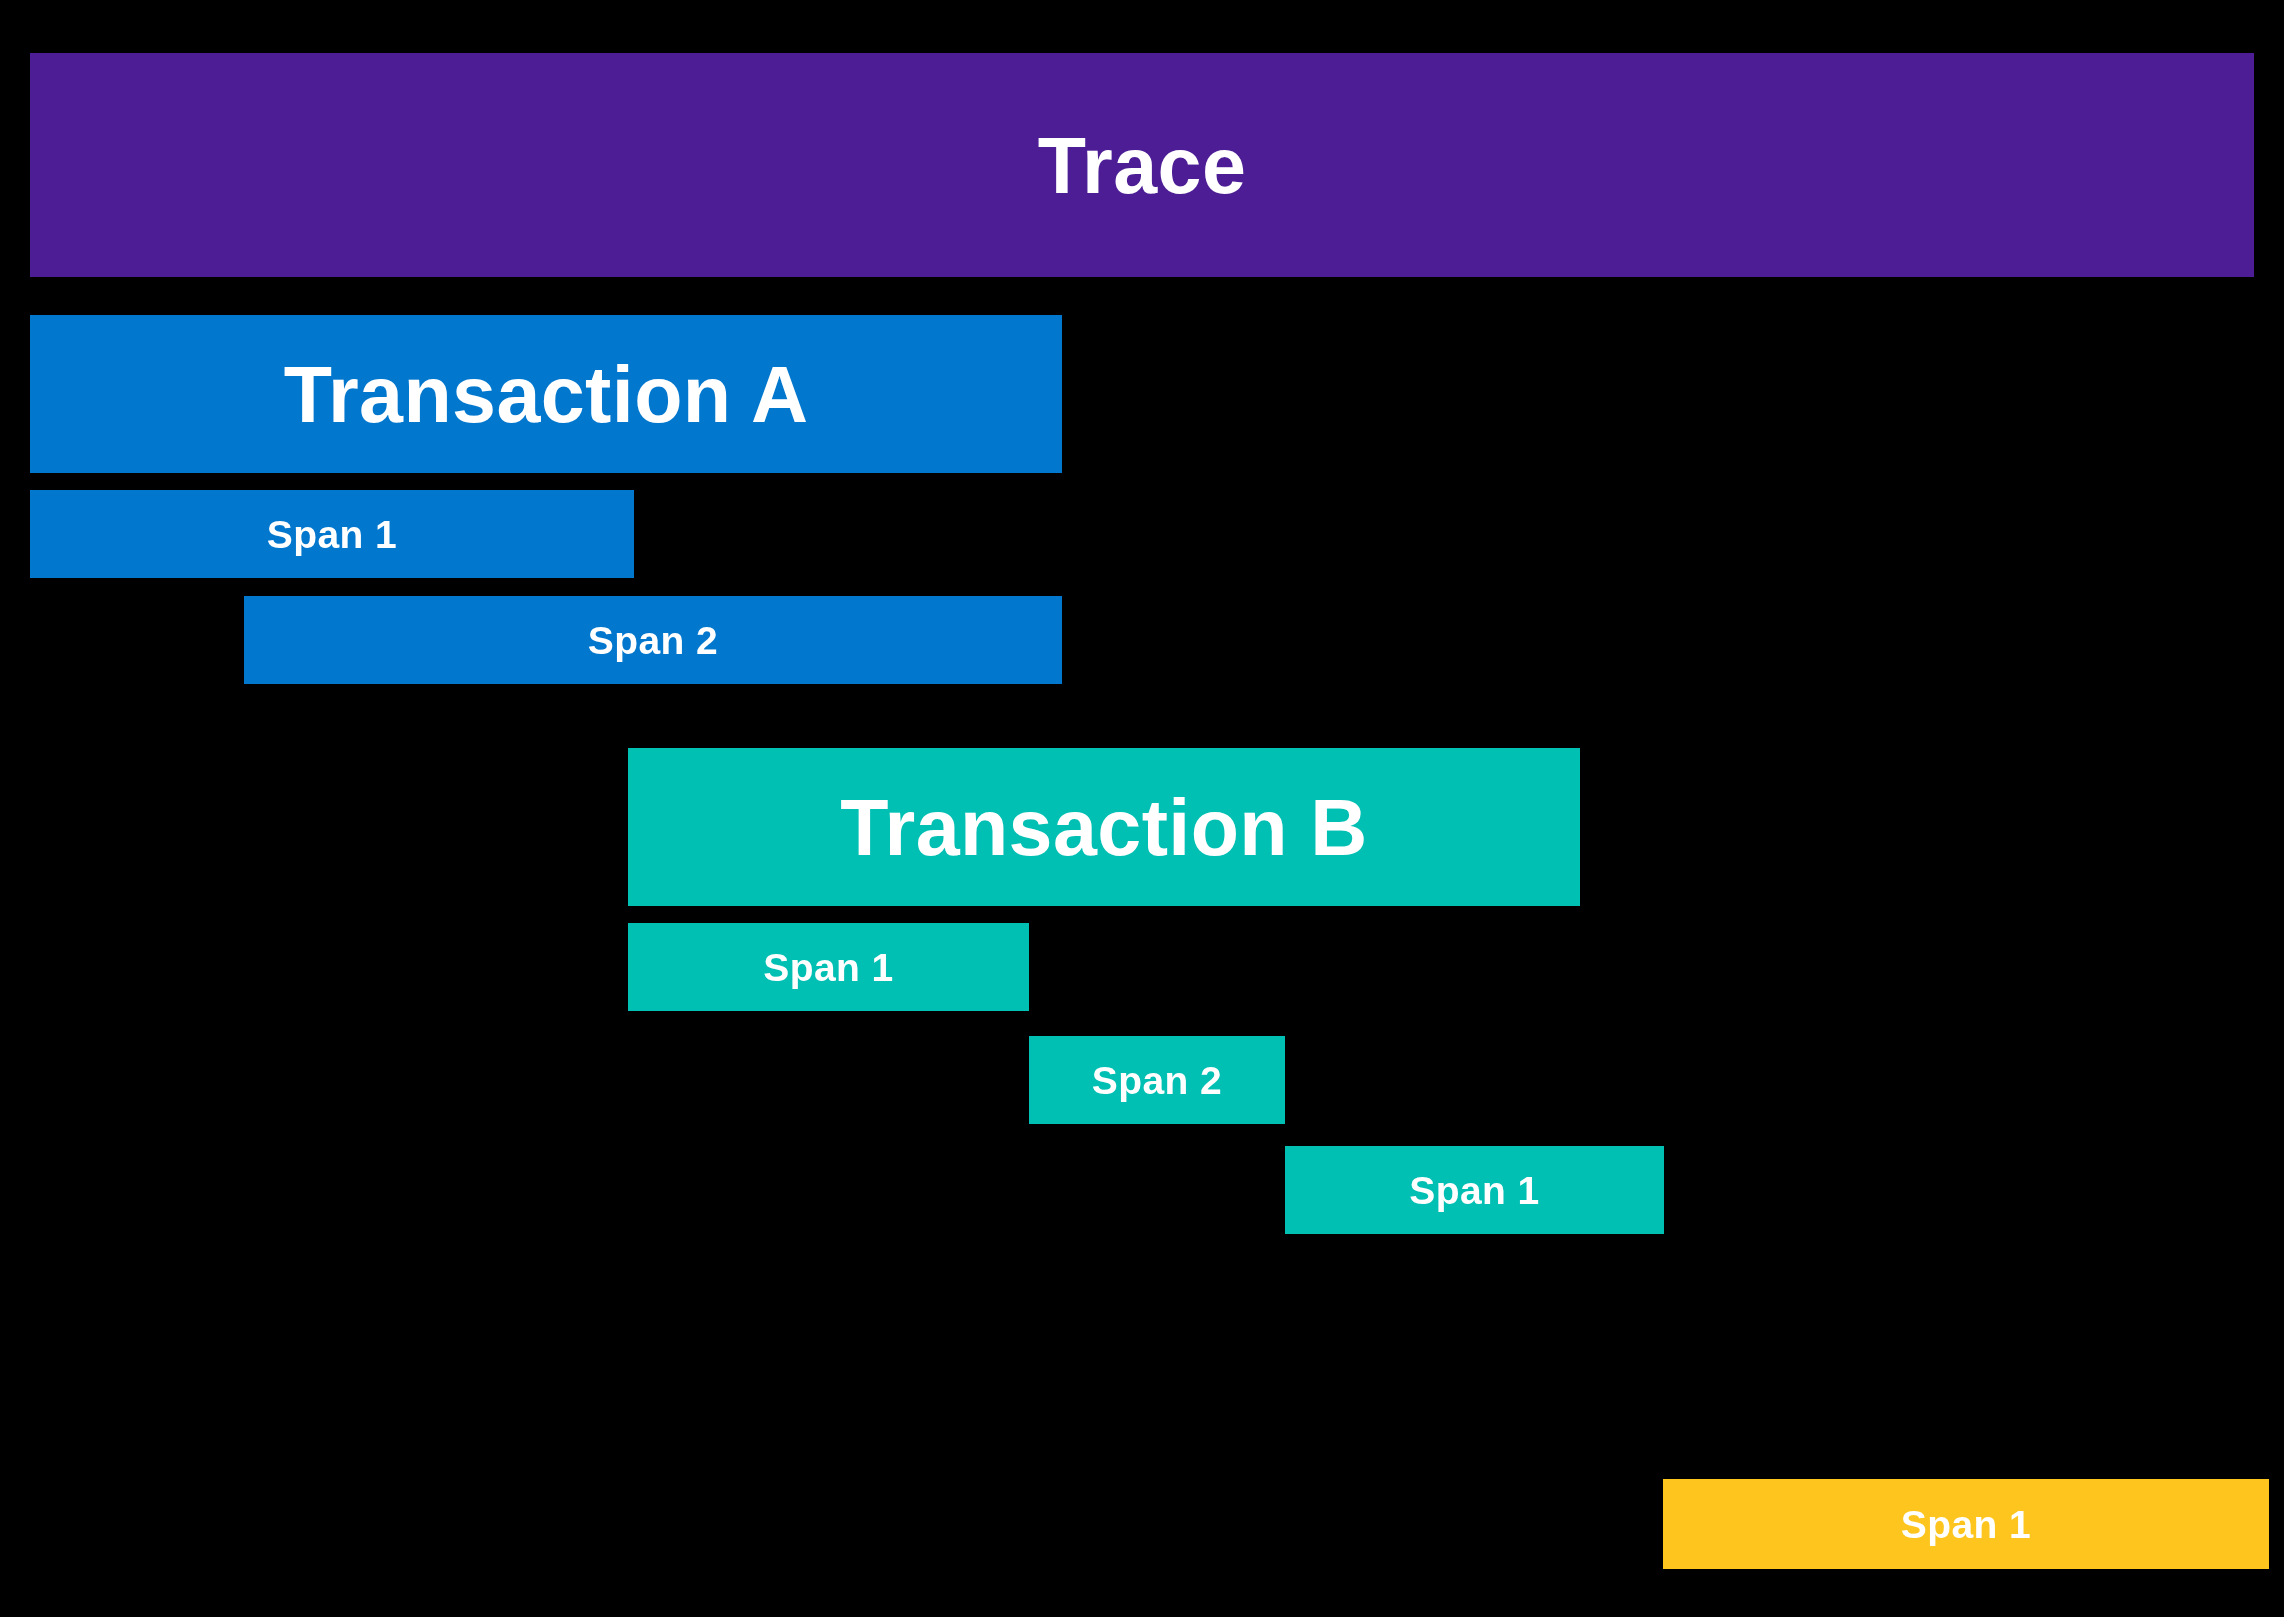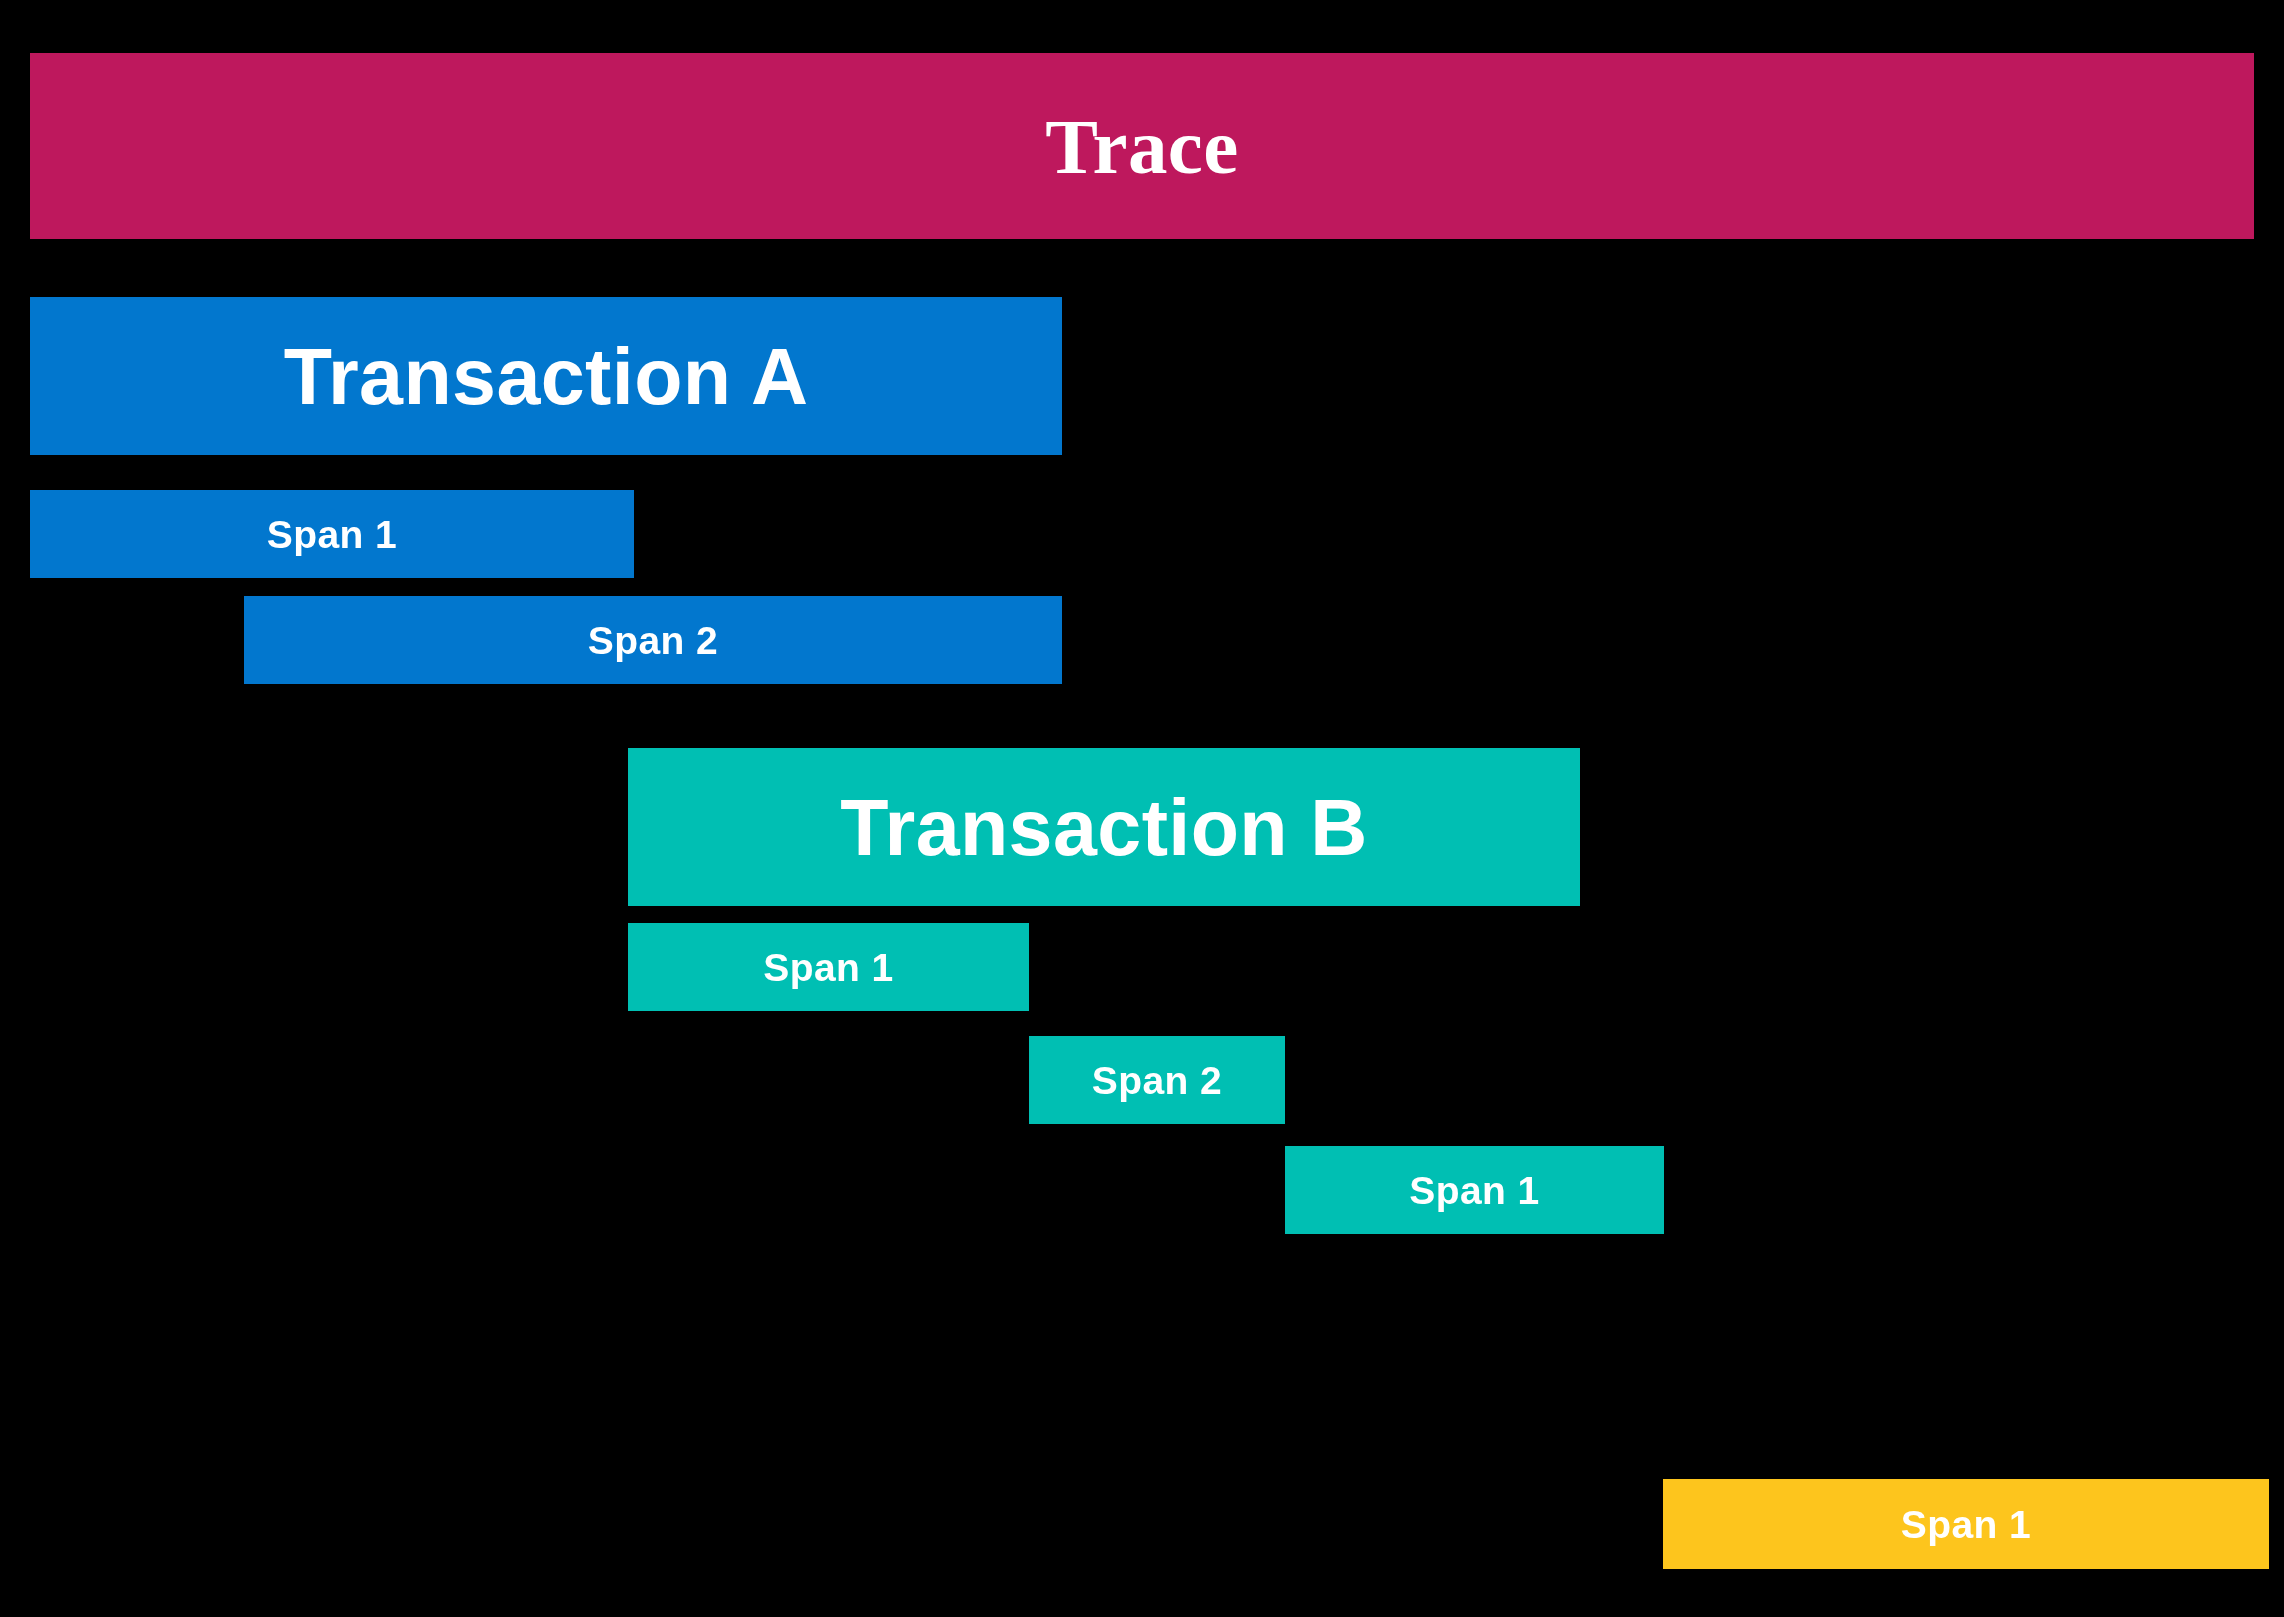--- a/index.html
+++ b/index.html
@@ -34,24 +34,24 @@
   }
   .bar--span .bar__label {
     font-size: 39px;
     line-height: 1;
   }
 </style>
 </head>
 <body>
 
 <div class="canvas" style="background: rgb(0, 0, 0);">
-    <div class="bar bar--trace" style="left: 30px; top: 53px; width: 2224px; height: 186px; background: #be185d; color: rgb(255, 255, 255); font-family: Liberation Serif, serif;">
+    <div class="bar bar--trace" style="left: 30px; top: 53px; width: 2224px; height: 224px; background: #4c1d95; color: rgb(255, 255, 255);">
       <span class="bar__label">Trace</span>
     </div>
-    <div class="bar bar--transaction" style="left: 30px; top: 297px; width: 1032px; height: 158px; background: rgb(2, 119, 206); color: rgb(255, 255, 255);">
+    <div class="bar bar--transaction" style="left: 30px; top: 315px; width: 1032px; height: 158px; background: rgb(2, 119, 206); color: rgb(255, 255, 255);">
       <span class="bar__label">Transaction A</span>
     </div>
     <div class="bar bar--span" style="left: 30px; top: 490px; width: 604px; height: 88px; background: rgb(2, 119, 206); color: rgb(255, 255, 255);">
       <span class="bar__label">Span 1</span>
     </div>
     <div class="bar bar--span" style="left: 244px; top: 596px; width: 818px; height: 88px; background: rgb(2, 119, 206); color: rgb(255, 255, 255);">
       <span class="bar__label">Span 2</span>
     </div>
     <div class="bar bar--transaction" style="left: 628px; top: 748px; width: 952px; height: 158px; background: rgb(0, 191, 179); color: rgb(255, 255, 255);">
       <span class="bar__label">Transaction B</span>

